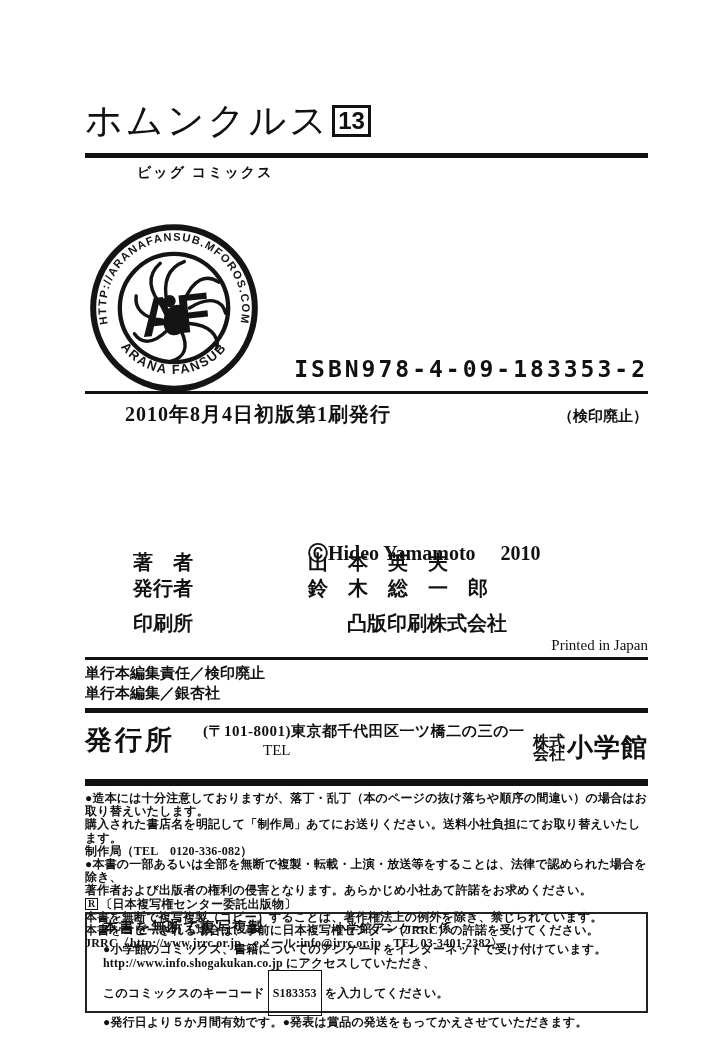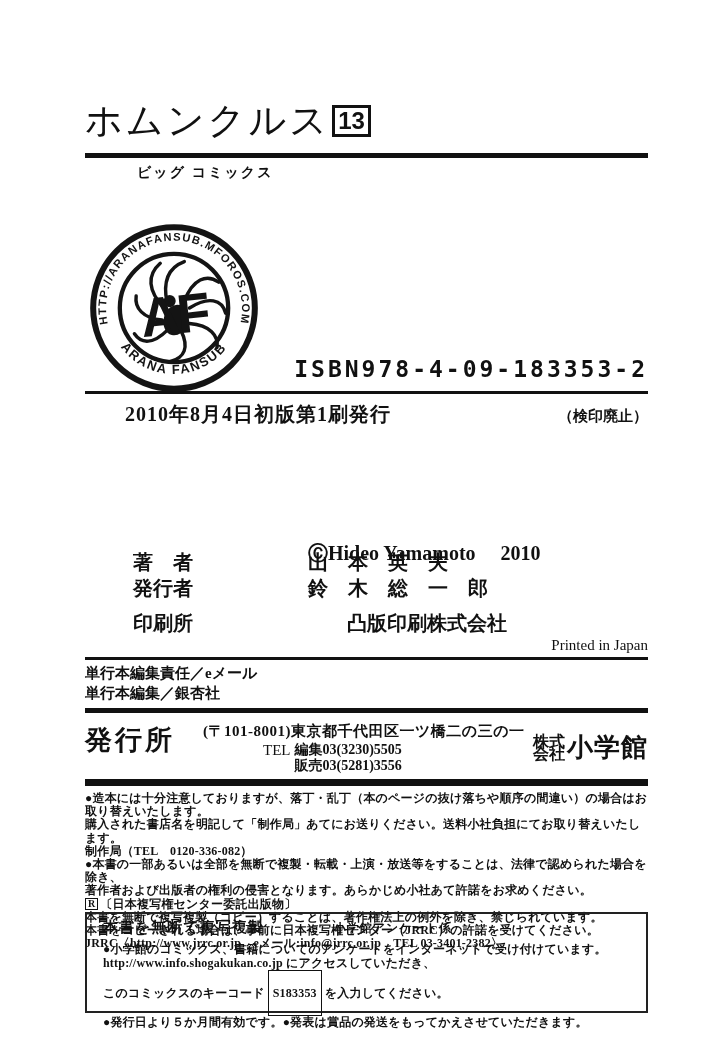--- a/index.html
+++ b/index.html
@@ -139,35 +139,31 @@
     <span class="credit-value">鈴　木　総　一　郎</span>
   </div>
   <div class="abs credit-row r3">
     <span class="credit-label">印刷所</span>
     <span class="credit-value">凸版印刷株式会社</span>
   </div>
   <div class="abs printed">Printed in Japan</div>
   <div class="abs rule rule-printed"></div>
 
   <div class="abs editors">
-    <div>単行本編集責任／eメール</div>
+    <div>単行本編集責任／検印廃止</div>
     <div>単行本編集／銀杏社</div>
   </div>
   <div class="abs rule rule-editors"></div>
 
   <div class="abs publisher-row">
     <span class="pub-label">発行所</span>
     <div class="pub-mid">
       <div class="pub-address">(〒101-8001)東京都千代田区一ツ橋二の三の一</div>
       <div class="pub-tel">
         <span class="tel-label">TEL</span>
-        <span class="tel-lines">
-          <span>編集03(3230)5505</span>
-          <span>販売03(5281)3556</span>
-        </span>
       </div>
     </div>
     <div class="pub-corp">
       <span class="corp-prefix">
         <span>株式</span>
         <span>会社</span>
       </span>
       <span class="corp-name">小学館</span>
     </div>
   </div>

